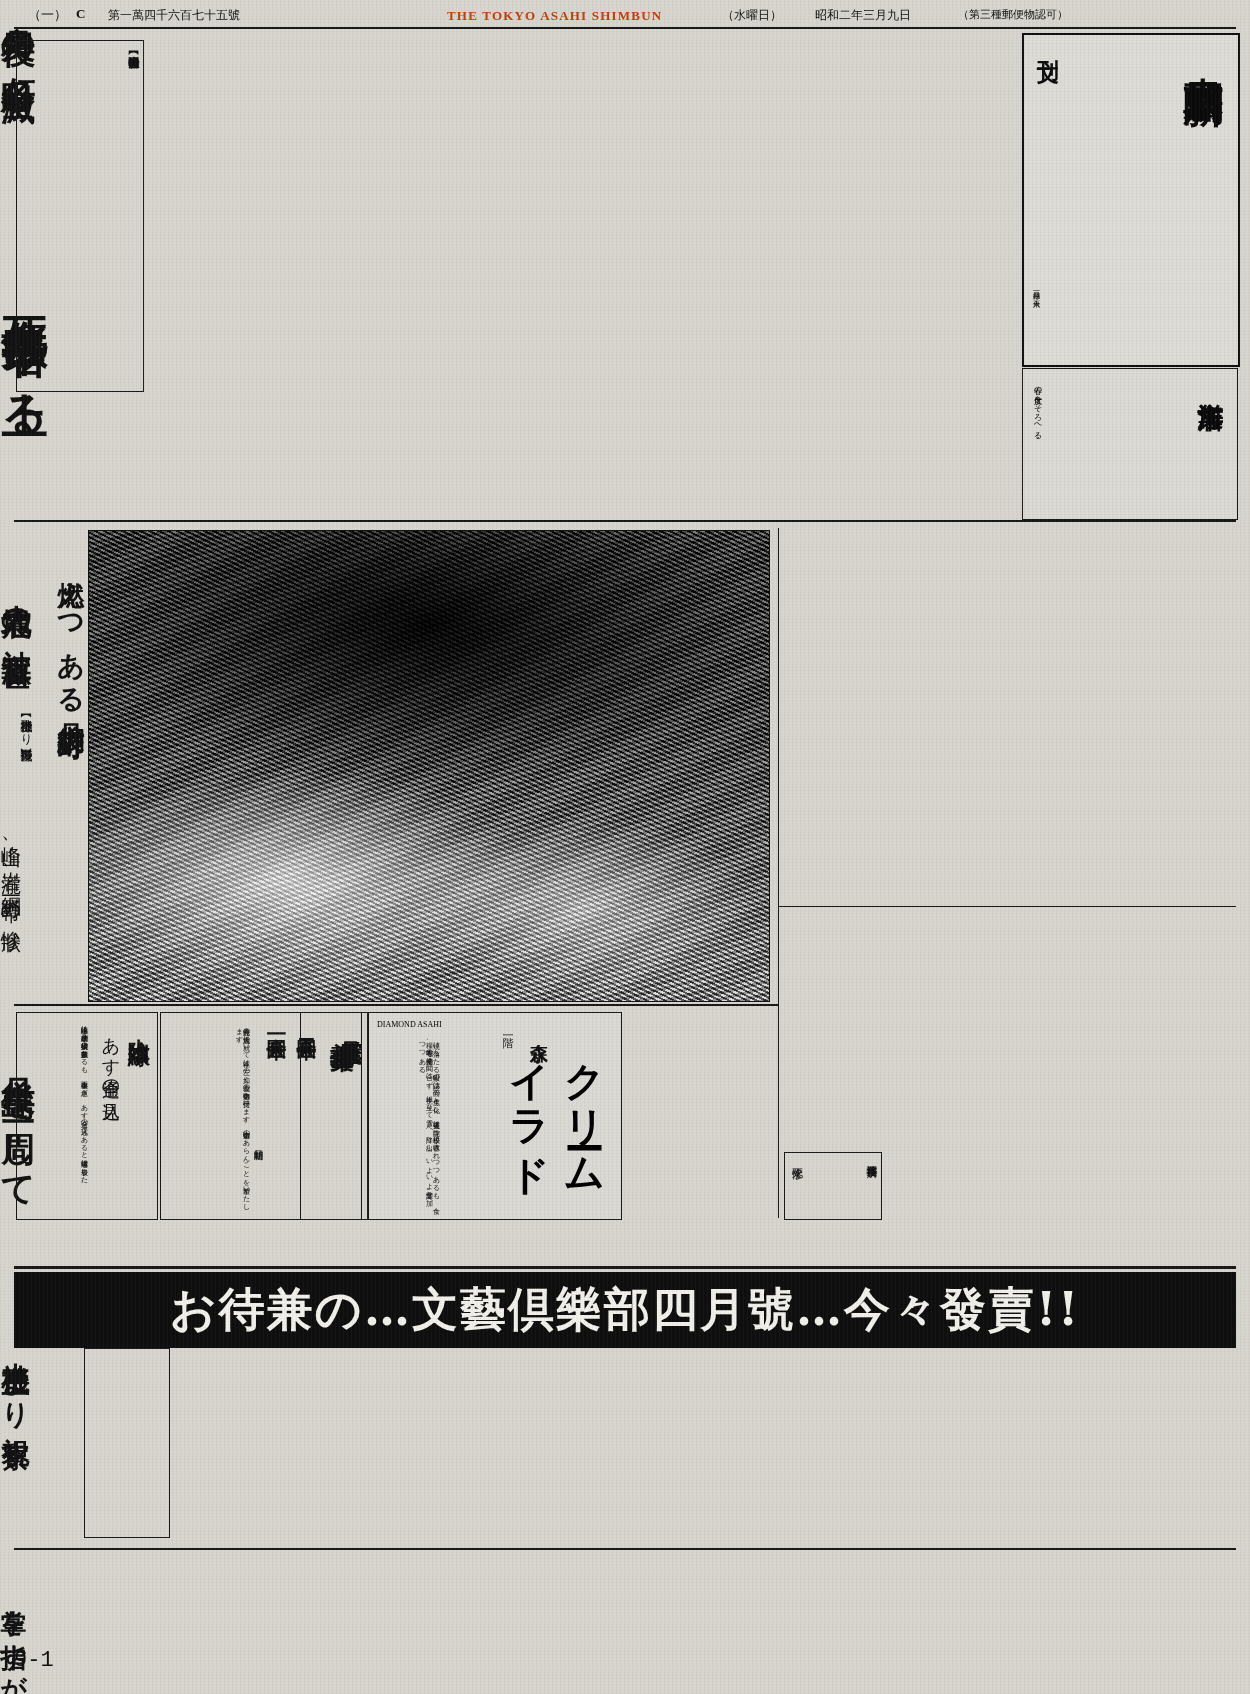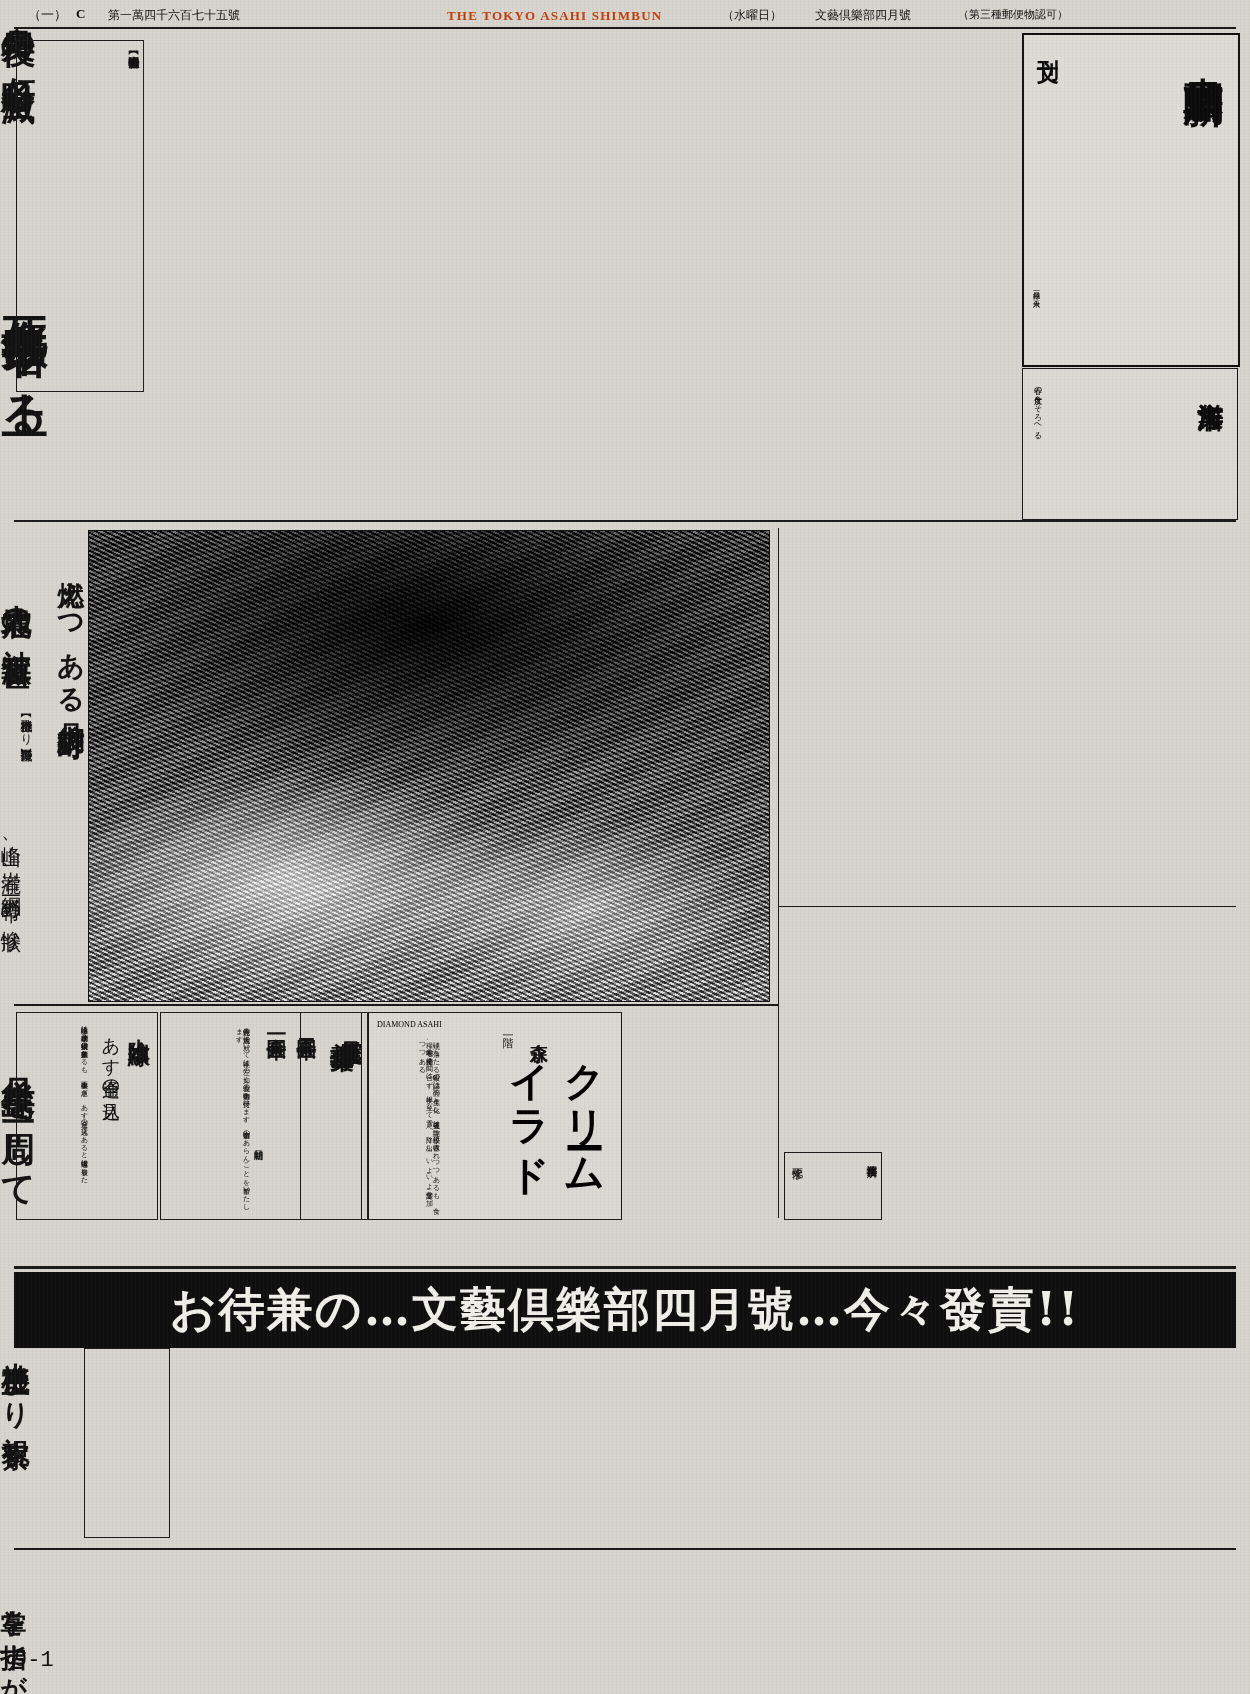--- a/index.html
+++ b/index.html
@@ -95,21 +95,21 @@
 </head>
 <body>
 
 <div id="page">
 
   <div class="pgnum" style="left:28px;top:6px;font-size:13px;">（一）</div>
   <div class="pgnum" style="left:76px;top:6px;font-size:13px;font-weight:bold;">C</div>
   <div class="pgnum" style="left:108px;top:7px;font-size:12px;font-family:'DejaVu Serif',serif;">第一萬四千六百七十五號</div>
   <div class="hdr-latin" style="left:447px;top:8px;font-size:13px;font-weight:bold;">THE TOKYO ASAHI SHIMBUN</div>
   <div class="pgnum" style="left:722px;top:7px;font-size:12px;font-family:'DejaVu Serif',serif;">（水曜日）</div>
-  <div class="pgnum" style="left:815px;top:7px;font-size:12px;font-family:'DejaVu Serif',serif;">文藝倶樂部四月號</div>
+  <div class="pgnum" style="left:815px;top:7px;font-size:12px;font-family:'DejaVu Serif',serif;">昭和二年三月九日</div>
   <div class="pgnum" style="left:958px;top:7px;font-size:11px;font-family:'DejaVu Serif',serif;">（第三種郵便物認可）</div>
 
   <div class="rule-h" style="left:14px;top:27px;width:1222px;height:2px;"></div>
 
   <div class="masthead" style="left:1022px;top:33px;width:214px;height:330px;background:rgba(255,255,255,.18);">
     <div class="brandword" style="position:absolute;right:6px;top:10px;font-size:40px;letter-spacing:2px;">東京朝日新聞</div>
     <div class="brandword" style="position:absolute;left:10px;top:8px;font-size:22px;">文刊</div>
     <div class="glyphstack micro" style="position:absolute;left:8px;bottom:8px;height:70px;font-size:7px;">一部二錢 十六頁</div>
   </div>
   <div class="adbox" style="left:1022px;top:368px;width:214px;height:150px;background:rgba(255,255,255,.12);">

